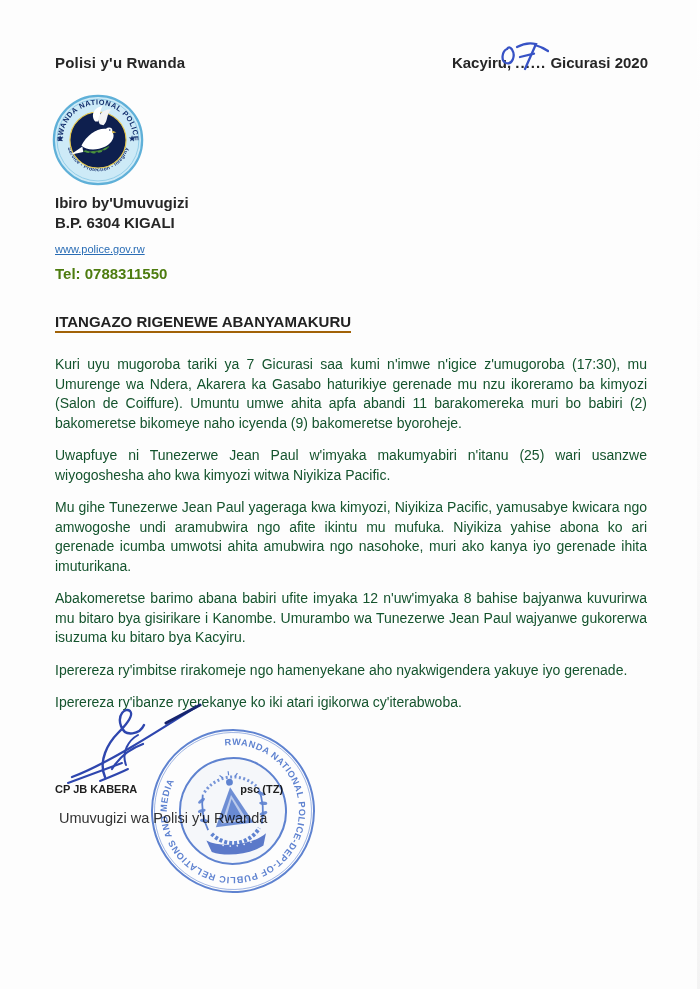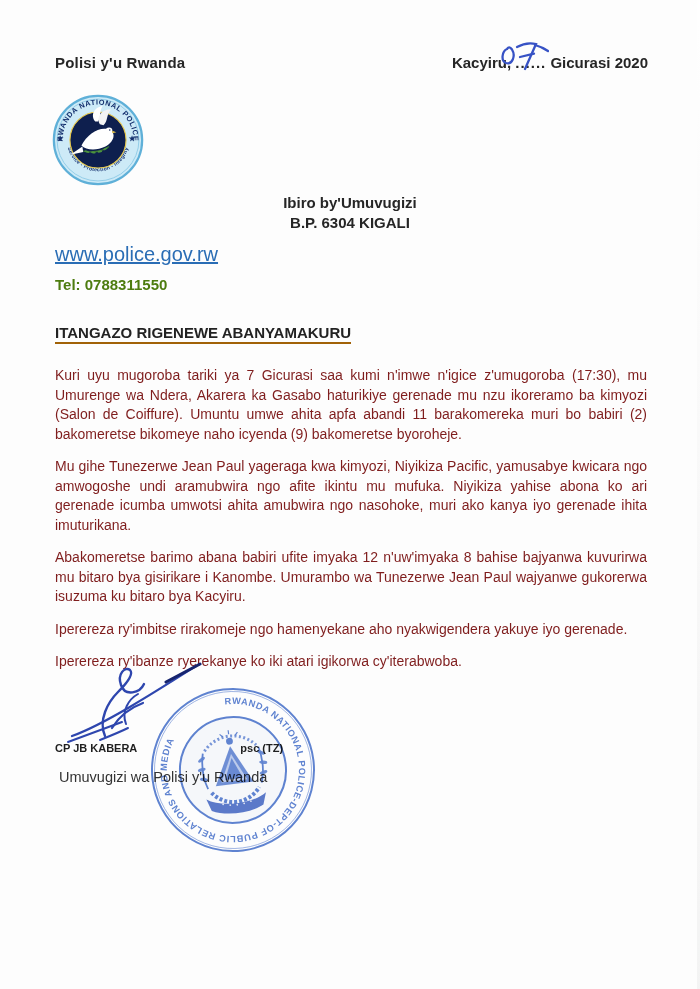--- a/index.html
+++ b/index.html
@@ -16,35 +16,35 @@
     display:flex;justify-content:space-between;align-items:flex-start;
     margin:54px 52px 0 55px;
   }
   .org-name{font-size:15px;font-weight:bold;color:#262626;letter-spacing:.2px;}
   .date-line{font-size:15px;font-weight:bold;color:#262626;position:relative;white-space:nowrap;}
   .date-dots{letter-spacing:1px;}
   .handwritten-day{position:absolute;top:-16px;right:99px;width:52px;height:36px;}
   
   .logo-wrap{margin:23px 0 0 52px;width:92px;height:92px;}
   
-  .contact{margin:7px 55px 0 55px;text-align:center;}
+  .contact{margin:7px 55px 0 55px;}
   .contact .line{font-size:15px;font-weight:bold;color:#262626;line-height:20px;}
-  .website{margin:10px 55px 0 55px;font-size:20px;}
+  .website{margin:10px 55px 0 55px;font-size:11px;}
   .website a{color:#2a6db5;text-decoration:underline;cursor:default;}
   .tel{margin:10px 55px 0 55px;font-size:15px;font-weight:bold;color:#4d7c0f;}
   
   .doc-title{
     margin:31px 55px 0 55px;font-size:15px;font-weight:bold;color:#222;
   }
   .doc-title span{border-bottom:2px solid #a16207;padding-bottom:1px;display:inline-block;}
   
   .body-text{margin:0 53px 0 55px;}
   .body-text p{
     margin:13px 0 0 0;font-size:14px;line-height:19.5px;
-    text-align:justify;color:#7f1d1d;
+    text-align:justify;color:#14532d;
   }
   .body-text p.first{margin-top:22px;}
   
   .sign-block{position:relative;margin:0 55px;height:230px;}
   .signature-svg{position:absolute;left:5px;top:-10px;width:200px;height:92px;z-index:1;}
   .name-line{position:absolute;left:0;top:70px;font-size:11px;font-weight:bold;color:#1f1f1f;z-index:2;white-space:nowrap;}
   .name-line .creds{margin-left:103px;}
   .role-line{position:absolute;left:4px;top:97px;font-size:14.5px;color:#333;z-index:2;}
   .stamp-wrap{
     position:absolute;left:92px;top:12px;width:172px;height:172px;
@@ -118,20 +118,21 @@
     <a>www.police.gov.rw</a>
   </div>
   <div class="tel">Tel: 0788311550</div>
 
   <div class="doc-title">
     <span>ITANGAZO RIGENEWE ABANYAMAKURU</span>
   </div>
 
   <div class="body-text">
     <p class="first">Kuri uyu mugoroba tariki ya 7 Gicurasi saa kumi n'imwe n'igice z'umugoroba (17:30), mu Umurenge wa Ndera, Akarera ka Gasabo haturikiye gerenade mu nzu ikoreramo ba kimyozi (Salon de Coiffure). Umuntu umwe ahita apfa abandi 11 barakomereka muri bo babiri (2) bakomeretse bikomeye naho  icyenda (9) bakomeretse byoroheje.</p>
+    <p>Uwapfuye ni Tunezerwe Jean Paul w'imyaka makumyabiri n'itanu (25) wari usanzwe wiyogoshesha aho kwa kimyozi witwa Niyikiza Pacific.</p>
     <p>Mu gihe Tunezerwe Jean Paul yageraga kwa kimyozi, Niyikiza Pacific, yamusabye kwicara ngo amwogoshe undi aramubwira ngo afite ikintu mu mufuka. Niyikiza yahise abona ko ari gerenade icumba umwotsi ahita amubwira ngo nasohoke, muri ako kanya iyo gerenade ihita imuturikana.</p>
     <p>Abakomeretse barimo abana babiri ufite imyaka 12 n'uw'imyaka 8  bahise bajyanwa kuvurirwa mu bitaro  bya gisirikare i Kanombe. Umurambo wa Tunezerwe Jean Paul wajyanwe gukorerwa isuzuma ku bitaro bya Kacyiru.</p>
     <p>Iperereza ry'imbitse rirakomeje ngo hamenyekane aho nyakwigendera yakuye iyo gerenade.</p>
     <p>Iperereza ry'ibanze ryerekanye ko iki atari igikorwa cy'iterabwoba.</p>
   </div>
 
   <div class="sign-block">
 
     <svg class="signature-svg" viewBox="0 0 200 92" fill="none">
       <g stroke="#2e46ae" stroke-linecap="round" fill="none">

